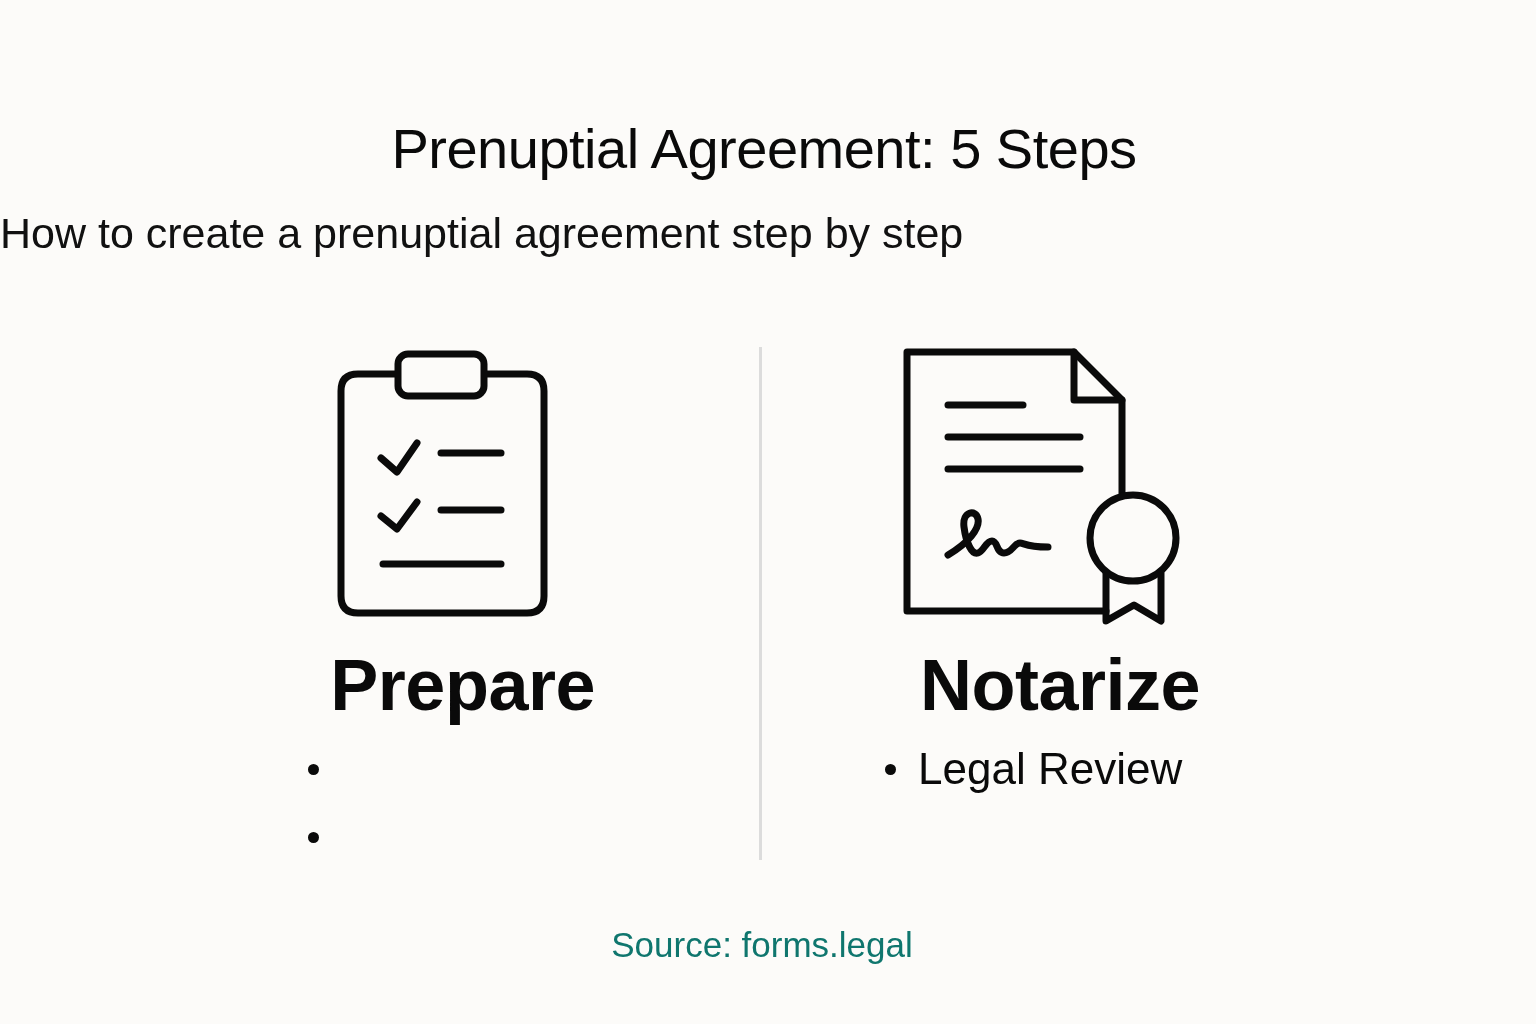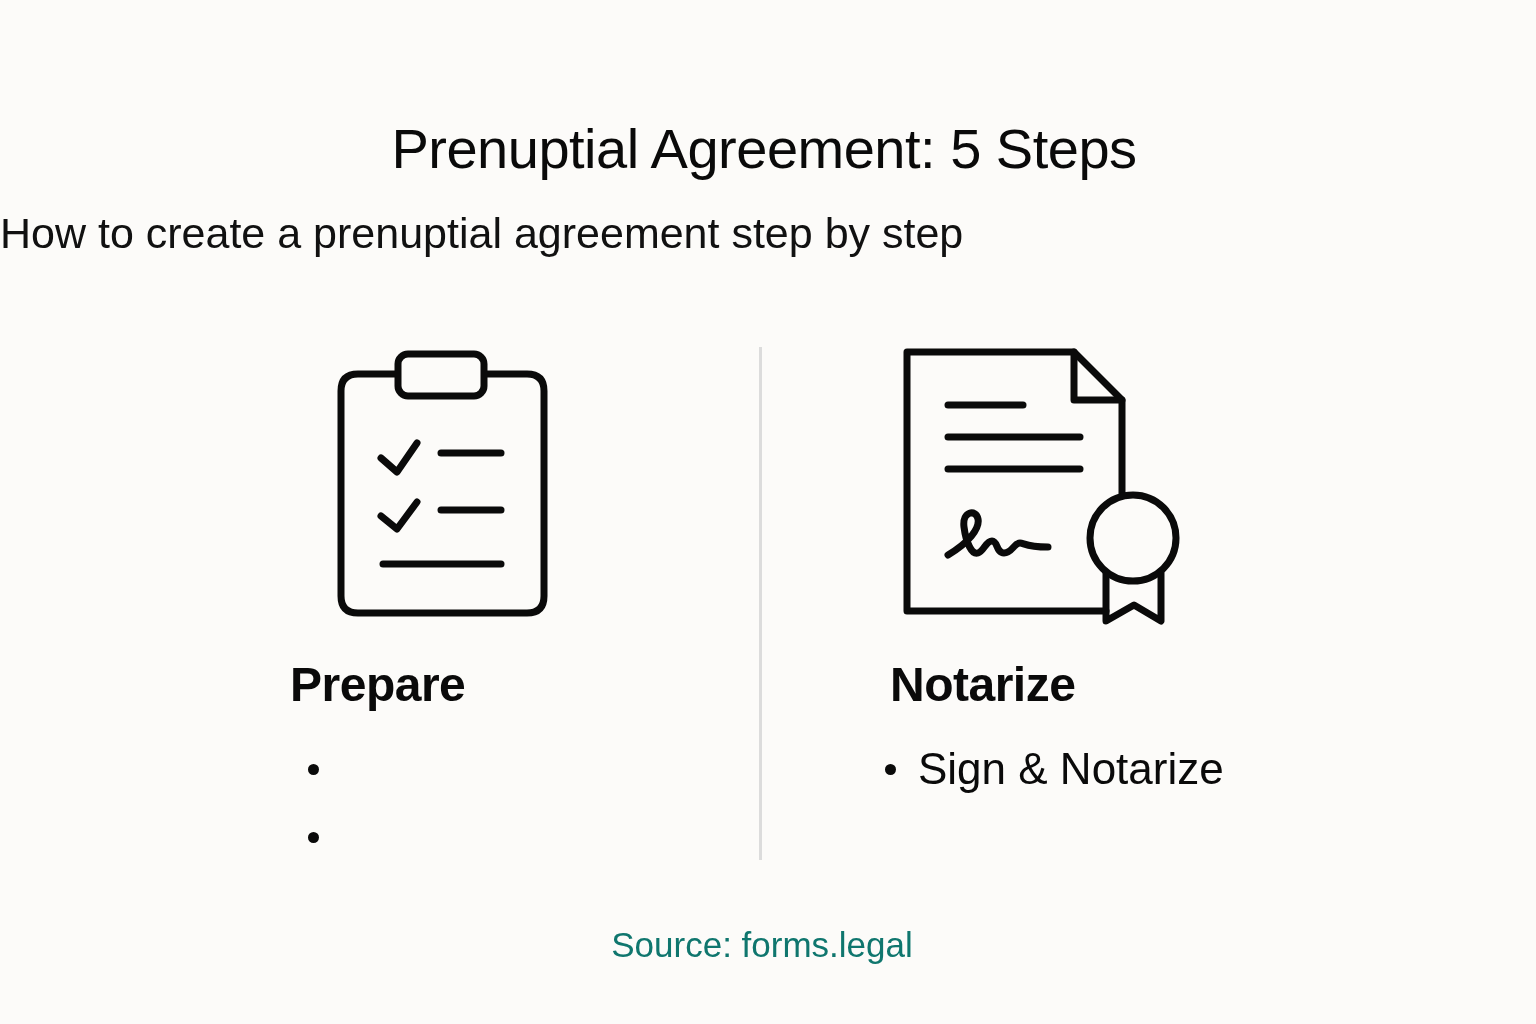--- a/index.html
+++ b/index.html
@@ -48,22 +48,22 @@
       background: #dcdcdc;
     }
     .icon {
       position: absolute;
     }
     .icon svg {
       display: block;
     }
     .col-heading {
       position: absolute;
-      text-align: left;
-      font-size: 48px;
+      text-align: right;
+      font-size: 72px;
       font-weight: 700;
       line-height: 70px;
       margin: 0;
       letter-spacing: -0.5px;
     }
     .bullets {
       position: absolute;
       list-style: none;
       margin: 0;
       padding: 0;
@@ -149,17 +149,17 @@
 
     <path d="M208 230 V278 L236 262 L263 278 V230"></path>
   </svg>
 </div>
 
 <h2 class="col-heading" style="left:890px; width:310px; top:650px;">Notarize</h2>
 
 <ul class="bullets" style="left:885px; top:735px;">
   <li>
     <span class="bullet-dot"></span>
-    <span>Sign &amp; Notarize</span>
+    <span>Legal Review</span>
   </li>
 </ul>
 
 <p class="source">Source: forms.legal</p>
 
 </body></html>

